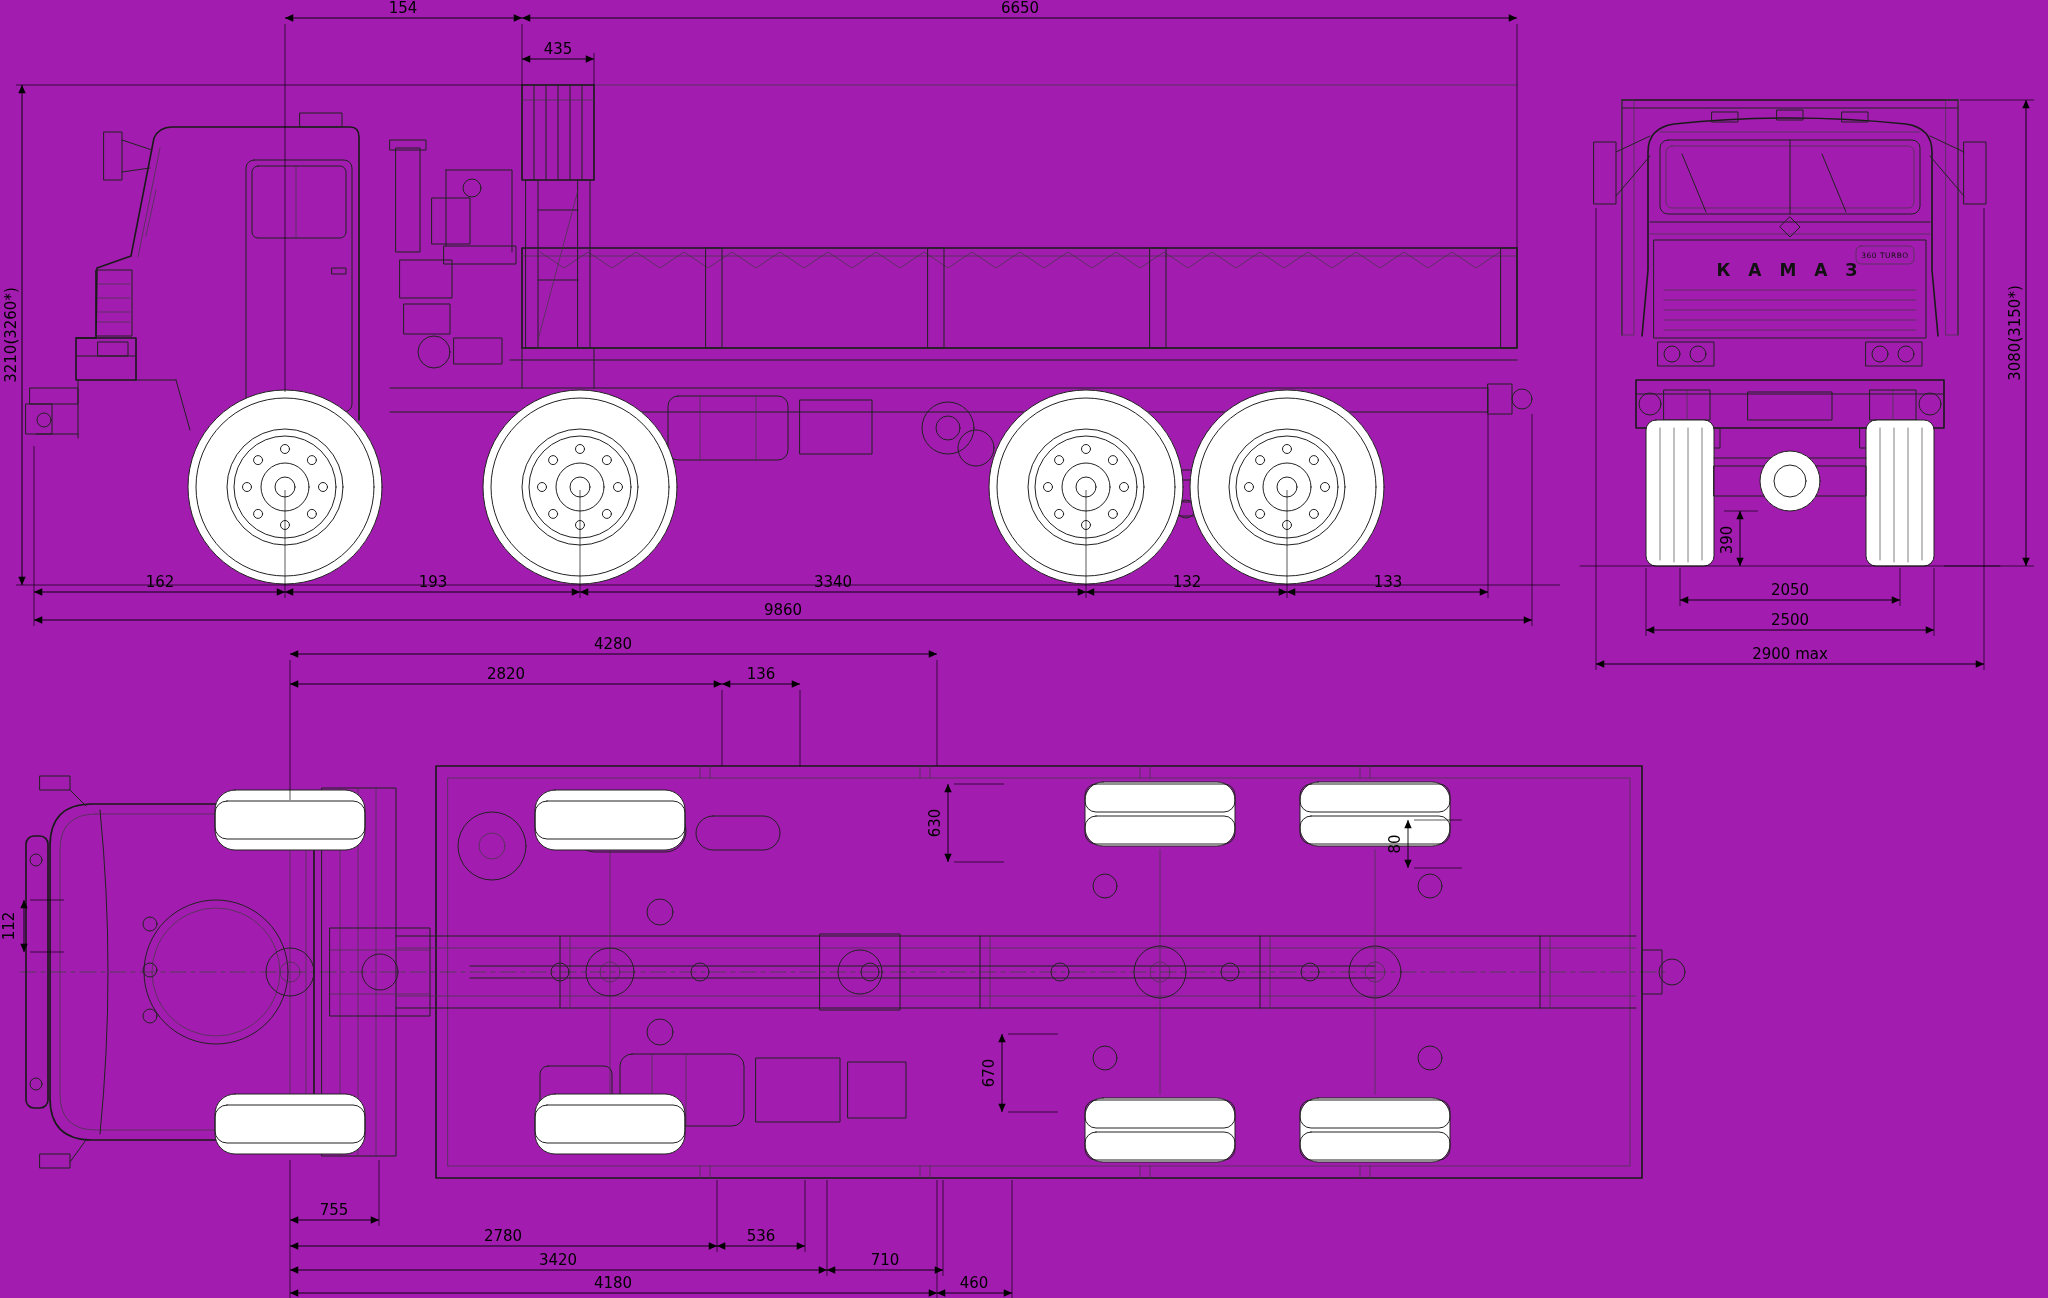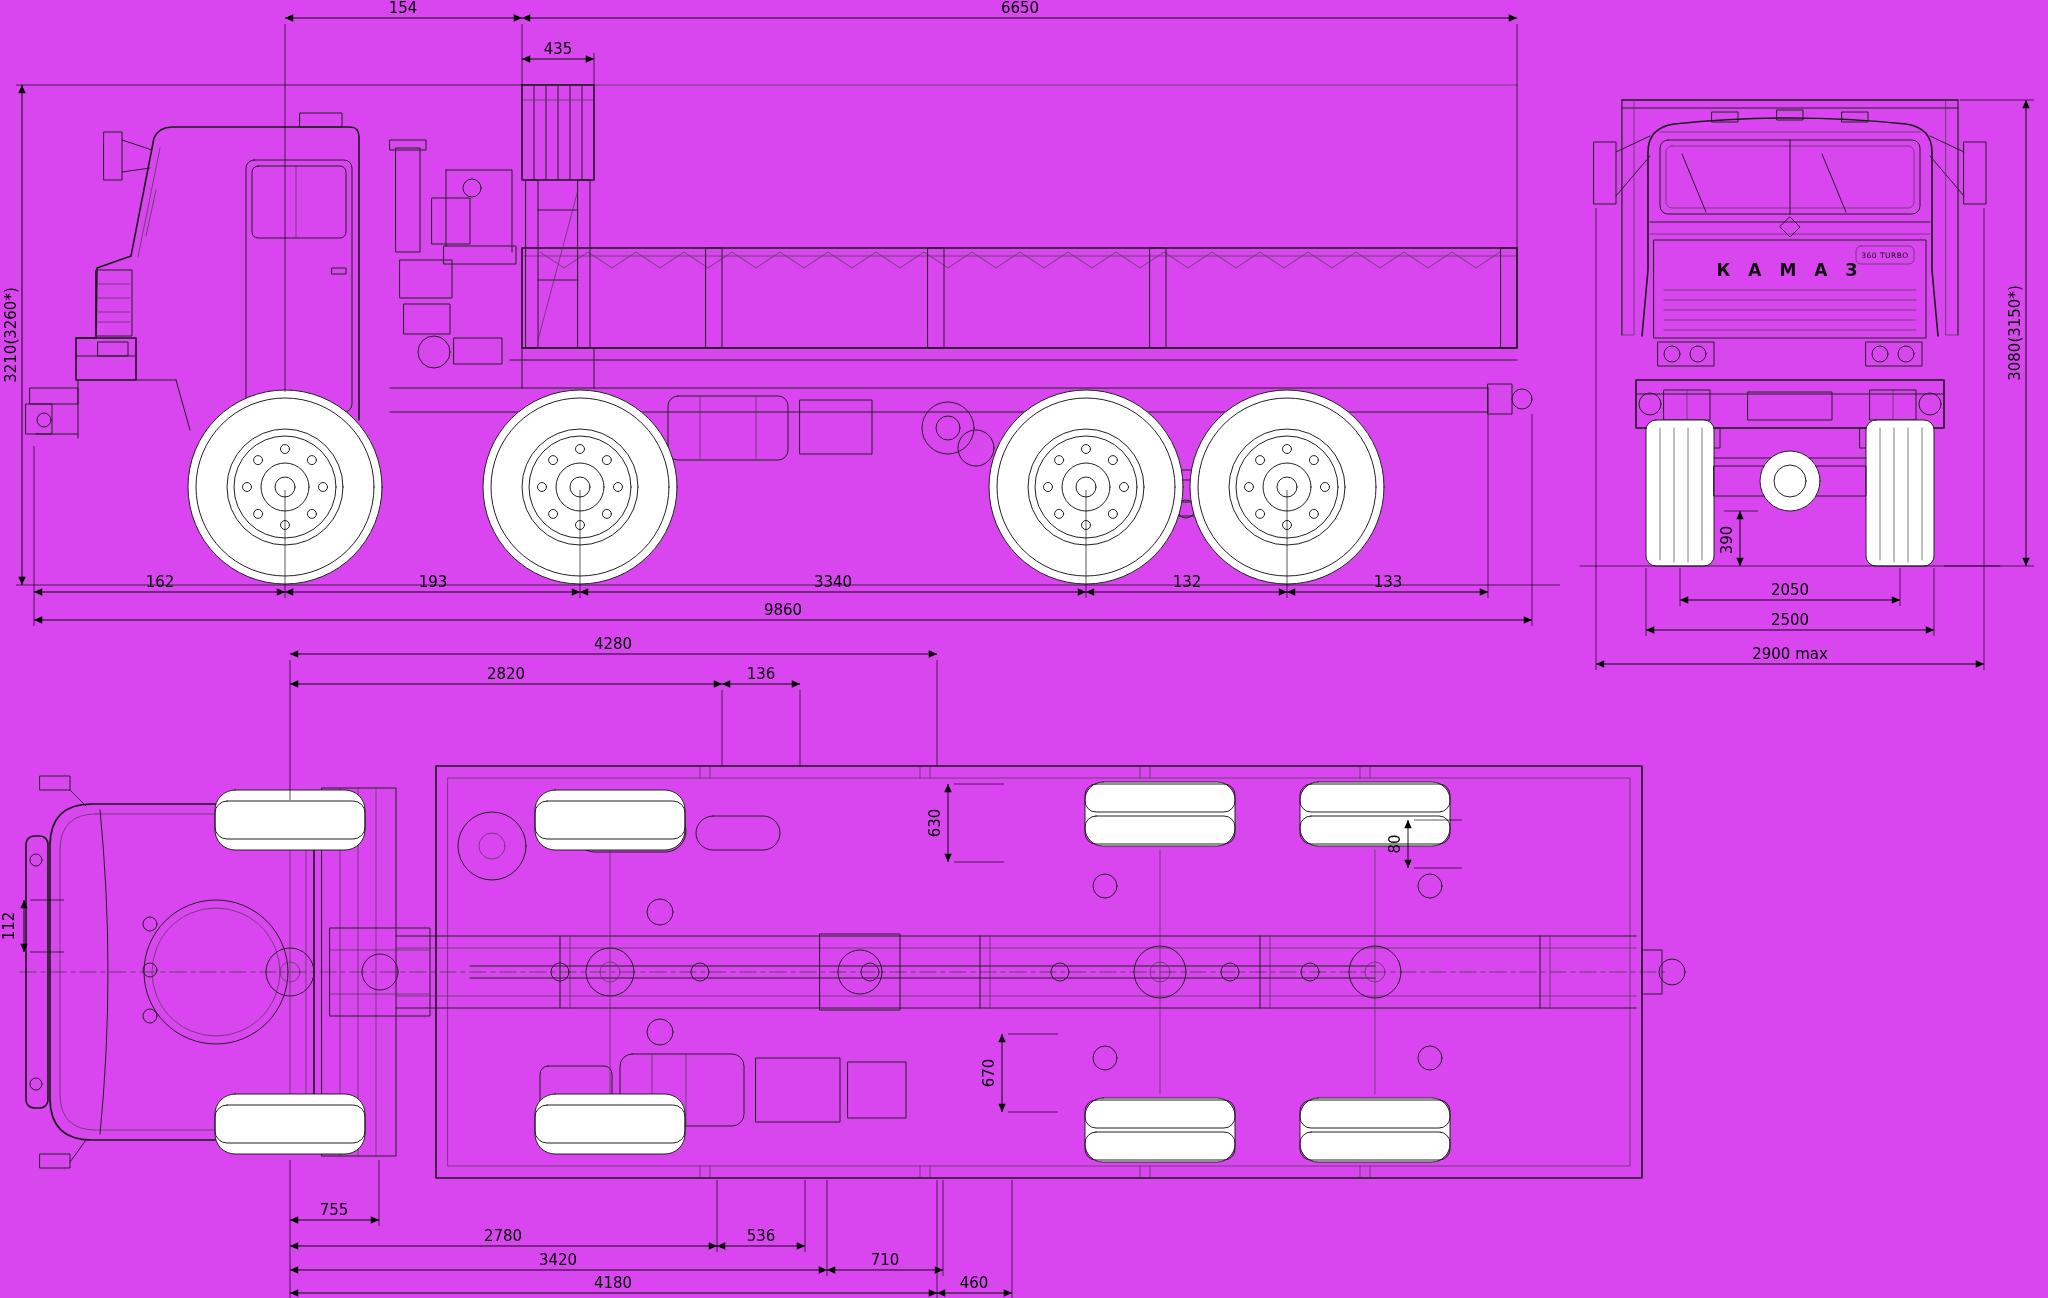--- a/index.html
+++ b/index.html
@@ -1,16 +1,16 @@
 <!DOCTYPE html>
 <html><head>
 <meta charset="utf-8">
 <style>
   html,body{margin:0;padding:0;background:#fff;}
-  .page{width:2048px;height:1298px;background:#d946ef;position:relative;overflow:hidden;}
+  .page{width:2048px;height:1298px;background:#a21caf;position:relative;overflow:hidden;}
   svg{display:block;}
   .s1{stroke:#1a1a1a;stroke-width:1.6;fill:none;stroke-linejoin:round;stroke-linecap:round;}
   .s2{stroke:#222;stroke-width:1;fill:none;stroke-linejoin:round;stroke-linecap:round;}
   .s3{stroke:#3a3a3a;stroke-width:0.65;fill:none;}
   .dm{stroke:#000;stroke-width:0.9;fill:none;marker-start:url(#ar);marker-end:url(#ar);}
   .ex{stroke:#000;stroke-width:0.65;fill:none;}
   .cl{stroke:#444;stroke-width:0.8;fill:none;stroke-dasharray:16 5 4 5;}
   .txt{font:15px "DejaVu Sans",sans-serif;fill:#000;stroke:none;}
   .brand{font:bold 17px "DejaVu Sans",sans-serif;fill:#111;stroke:none;letter-spacing:6px;}
   .badge{font:7.5px "DejaVu Sans",sans-serif;fill:#111;stroke:none;letter-spacing:0.5px;}

